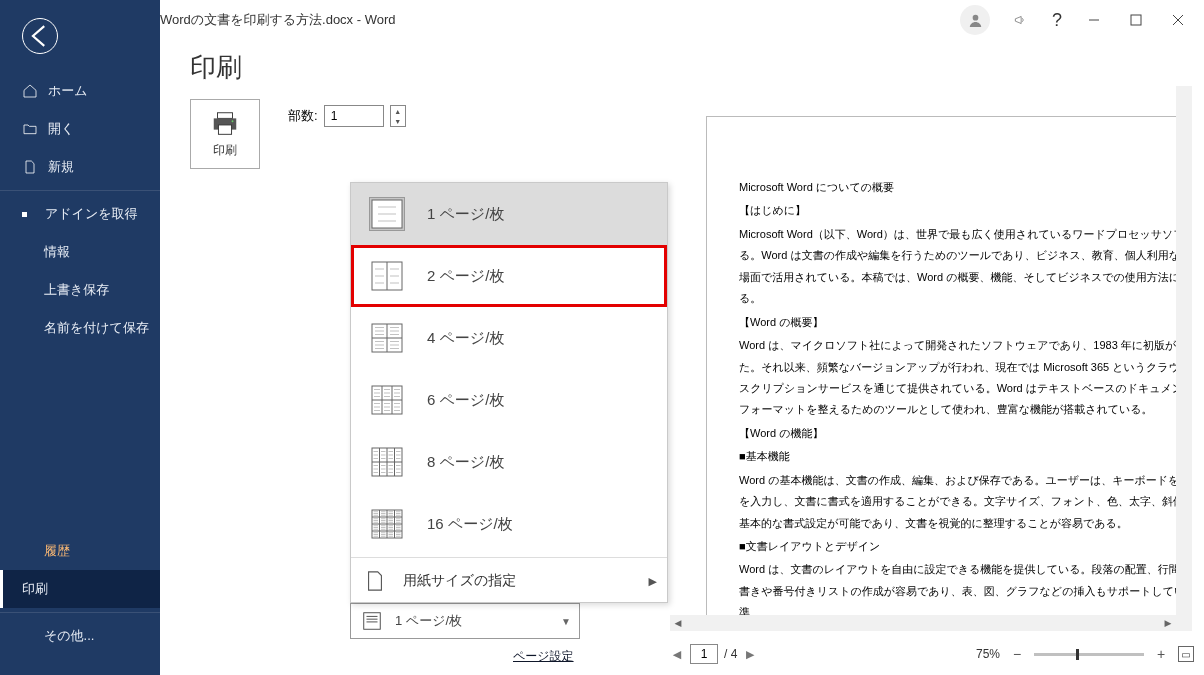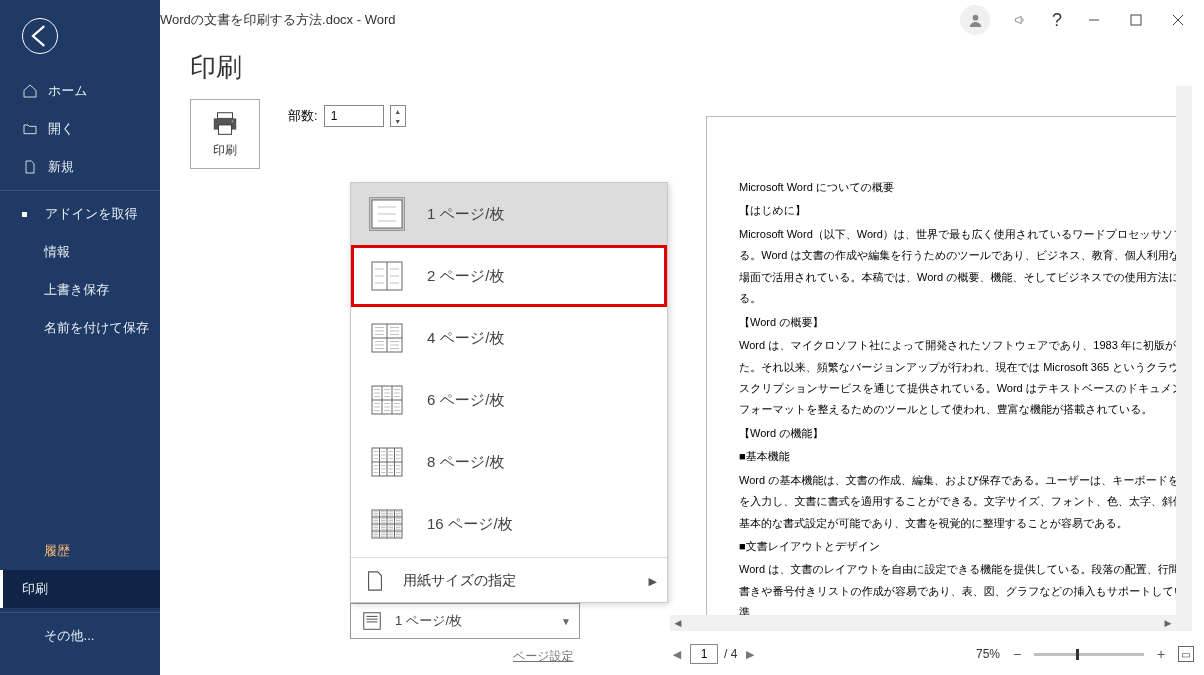--- a/index.html
+++ b/index.html
@@ -52,21 +52,21 @@
   .pps-ico svg { width:32px; height:30px; stroke:#666; fill:#fff; }
   .pps-sep { height:1px; background:#ddd; margin:2px 0; }
   .pps-footer { display:flex; align-items:center; gap:18px; padding:10px 14px; font-size:14px; color:#333; cursor:pointer; position:relative; }
   .pps-footer svg.page-ico { width:20px; height:22px; stroke:#555; fill:none; stroke-width:1.2; }
   .pps-footer .chevron { position:absolute; right:10px; font-size:11px; color:#555; }
 
   
   .sel-row { position:absolute; left:190px; top:603px; width:230px; height:36px; border:1px solid #999; display:flex; align-items:center; gap:12px; padding-left:10px; font-size:13px; color:#444; cursor:pointer; }
   .sel-row svg.mini { width:22px; height:22px; stroke:#444; fill:#fff; }
   .sel-row .chev { margin-left:auto; margin-right:8px; font-size:10px; color:#666; }
-  .page-setup-link { position:absolute; left:353px; top:648px; font-size:12px; color:#737373; text-decoration:underline; cursor:pointer; }
+  .page-setup-link { position:absolute; left:353px; top:648px; font-size:12px; color:#0f172a; text-decoration:underline; cursor:pointer; }
 
   
   .preview-pane { position:absolute; left:510px; top:86px; right:12px; bottom:44px; overflow:hidden; }
   .preview-scroll-v { position:absolute; right:0; top:0; width:16px; height:100%; background:#f1f1f1; }
   .preview-scroll-h { position:absolute; left:0; bottom:0; right:16px; height:16px; background:#f1f1f1; display:flex; align-items:center; }
   .scroll-arrow { width:16px; height:16px; display:flex; align-items:center; justify-content:center; color:#666; font-size:9px; cursor:pointer; }
   .scroll-track { flex:1; height:16px; }
   .doc-page { background:#fff; border:1px solid #bbb; margin:30px auto 0 36px; width:586px; padding:60px 32px 18px 32px; font-size:11px; color:#000; line-height:1.95; }
   .doc-page .p { margin-bottom:2px; }
 

